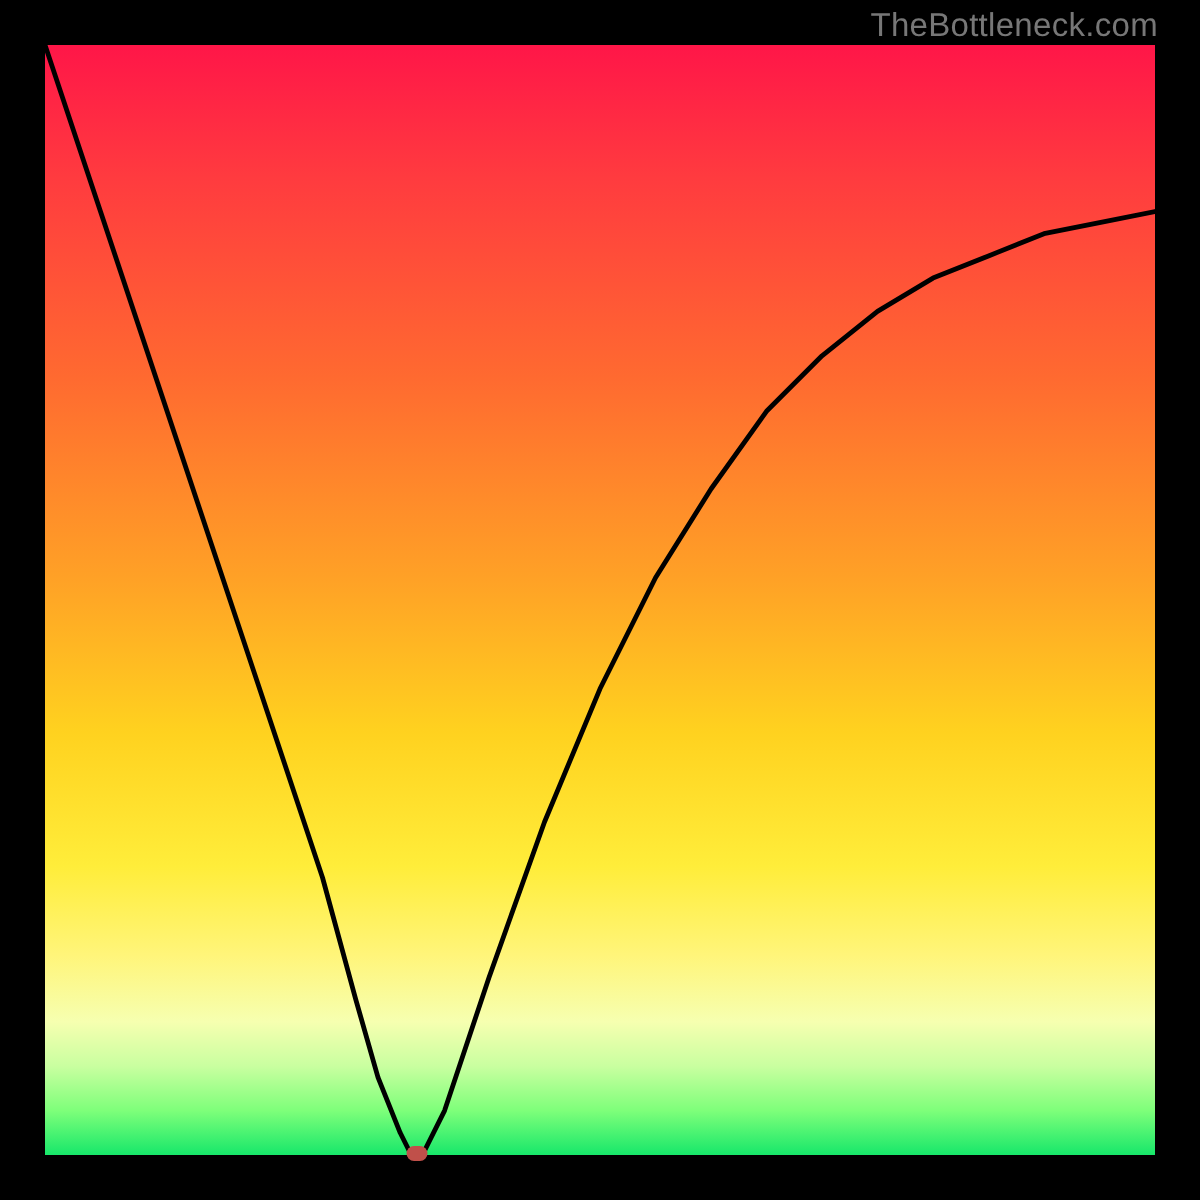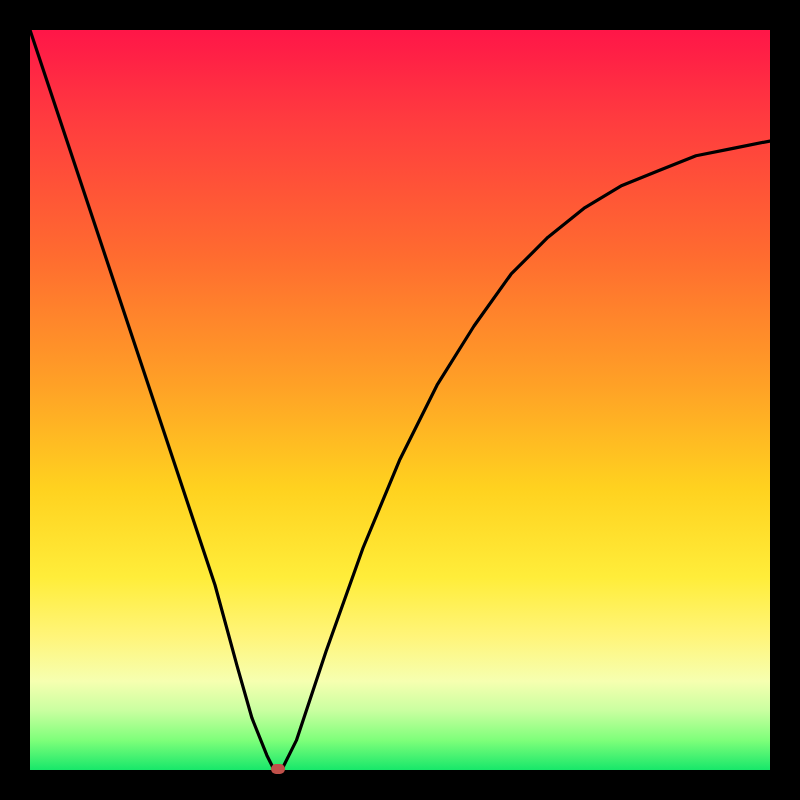--- a/index.html
+++ b/index.html
@@ -61,20 +61,21 @@
     left: 0;
     top: 0;
     width: 740px;
     height: 740px;
   }
 </style>
 </head>
 <body>
 
 <div class="frame">
+  <div class="watermark">TheBottleneck.com</div>
 
   <div class="plot-area">
     <svg class="curve" viewBox="0 0 740 740" preserveAspectRatio="none">
       <path id="curve-path" fill="none" stroke="#000" stroke-width="3.2" stroke-linejoin="round" stroke-linecap="round" d="M0.0 0.0 L37.0 111.0 L74.0 222.0 L111.0 333.0 L148.0 444.0 L185.0 555.0 L207.2 636.4 L222.0 688.2 L236.8 725.2 L244.2 740.0 L251.6 740.0 L266.4 710.4 L296.0 621.6 L333.0 518.0 L370.0 429.2 L407.0 355.2 L444.0 296.0 L481.0 244.2 L518.0 207.2 L555.0 177.6 L592.0 155.4 L629.0 140.6 L666.0 125.8 L703.0 118.4 L740.0 111.0"></path>
     </svg>
     <div class="minpoint" id="minpoint" style="left: 240.9px; top: 734px;"></div>
   </div>
 </div>
 
 </body></html>

